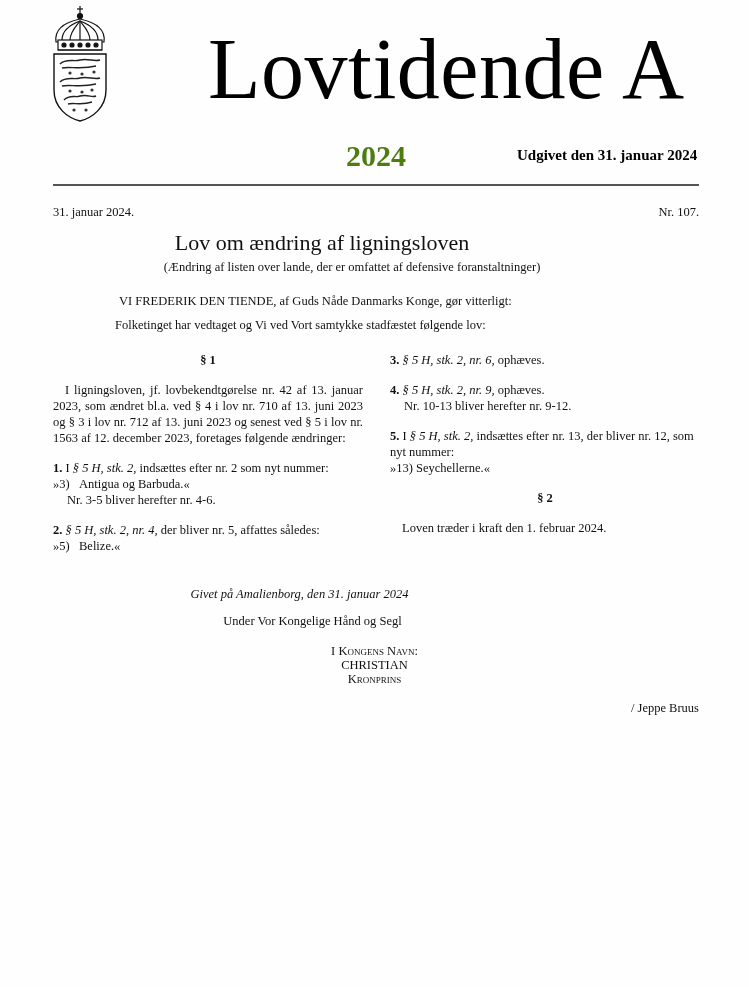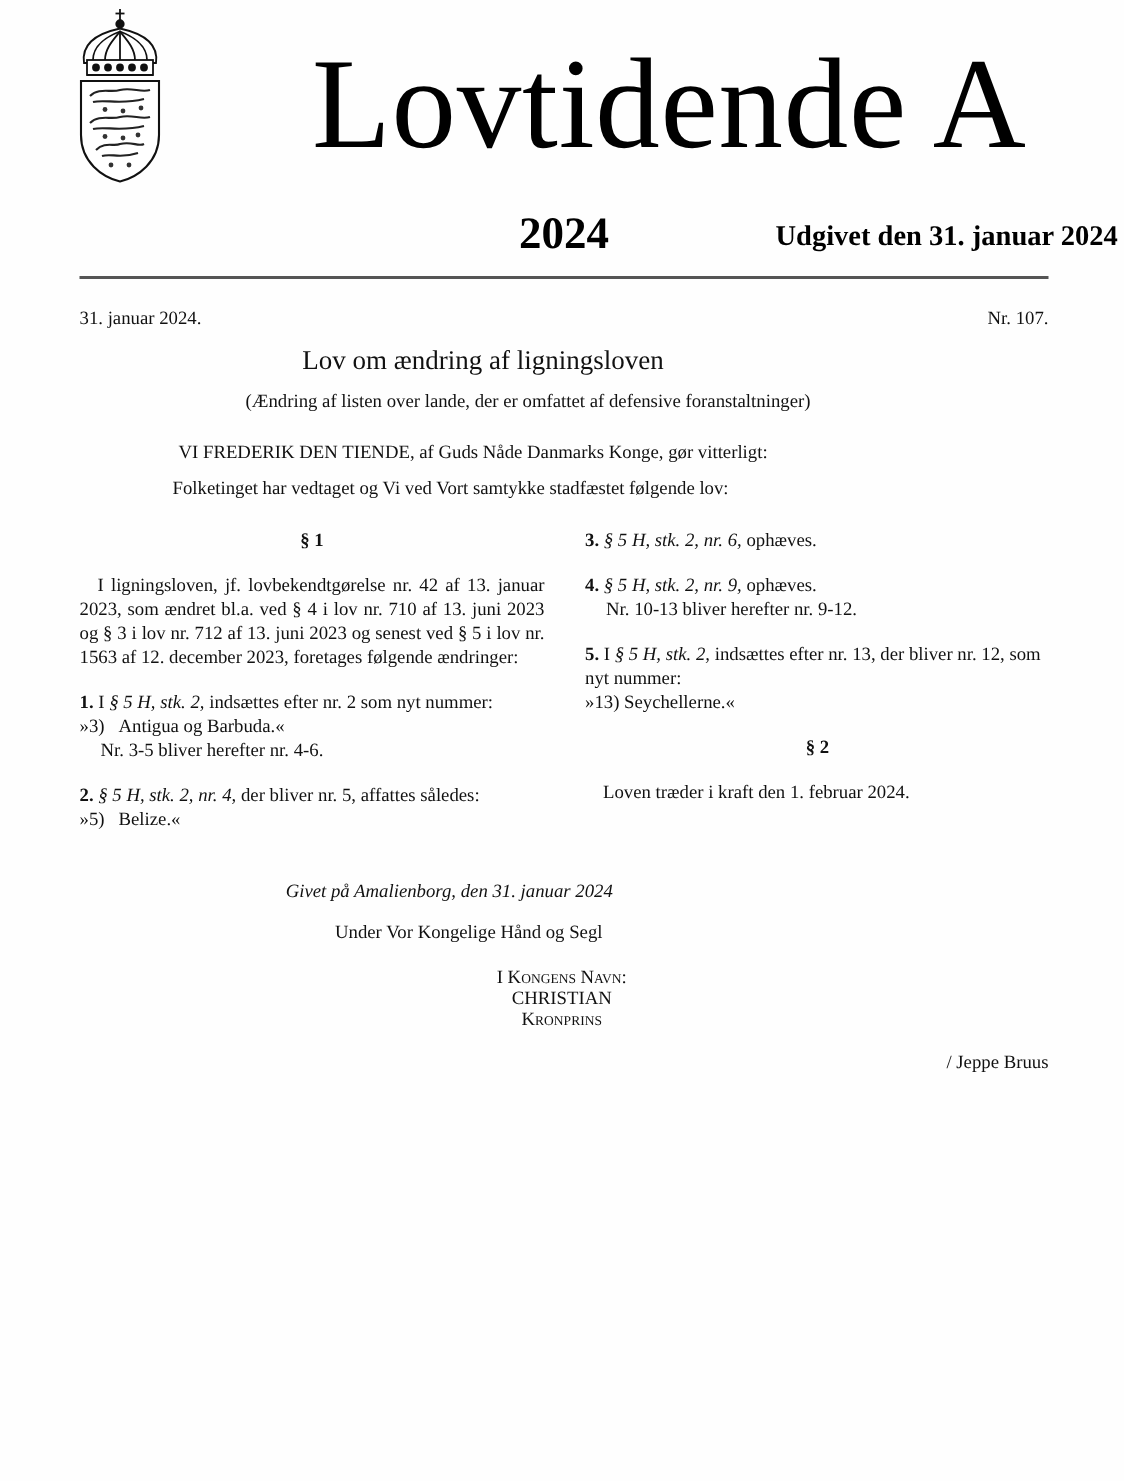--- a/index.html
+++ b/index.html
@@ -1,26 +1,26 @@
 <!DOCTYPE html>
 <html><head>
 <meta charset="utf-8">
 <style>
   html, body { margin:0; padding:0; background:#fefefe; }
   body { width:749px; height:987px; position:relative; overflow:hidden;
          font-family:"Liberation Serif", "DejaVu Serif", serif; color:#111; }
   .abs { position:absolute; }
   #crest { left:50px; top:4px; width:60px; height:118px; }
   #masthead { left:208px; top:26px; font-size:86px; line-height:1; letter-spacing:0.5px; color:#000; white-space:nowrap; }
-  #year { left:346px; top:139px; font-size:30px; font-weight:bold; color:#000000; }
-  #published { left:517px; top:147px; font-size:19px; font-weight:bold; color:#000; }
+  #year { left:346px; top:139px; font-size:30px; font-weight:bold; color:#4d7c0f; }
+  #published { left:517px; top:147px; font-size:15px; font-weight:bold; color:#000; }
   #rule { left:53px; top:184px; width:646px; height:2px; background:#555; }
   #date-left { left:53px; top:205px; font-size:12.5px; }
   #nr-right { right:50px; top:205px; font-size:12.5px; }
-  #law-title { left:0; width:644px; top:230px; text-align:center; font-size:18px; }
+  #law-title { left:0; width:644px; top:230px; text-align:center; font-size:22px; }
   #law-subtitle { left:0; width:704px; top:260px; text-align:center; font-size:12.5px; }
   #preamble1 { left:119px; top:294px; font-size:12.5px; }
   #preamble2 { left:115px; top:318px; font-size:12.5px; }
   .col { font-size:12.5px; line-height:16px; }
   #col-left { left:53px; top:352px; width:310px; }
   #col-right { left:390px; top:352px; width:310px; }
   .para-head { text-align:center; font-weight:bold; margin:0 0 14px 0; }
   .intro { text-align:justify; text-indent:12px; margin:0 0 14px 0; }
   .item { margin:0 0 14px 0; }
   .item p { margin:0; }

